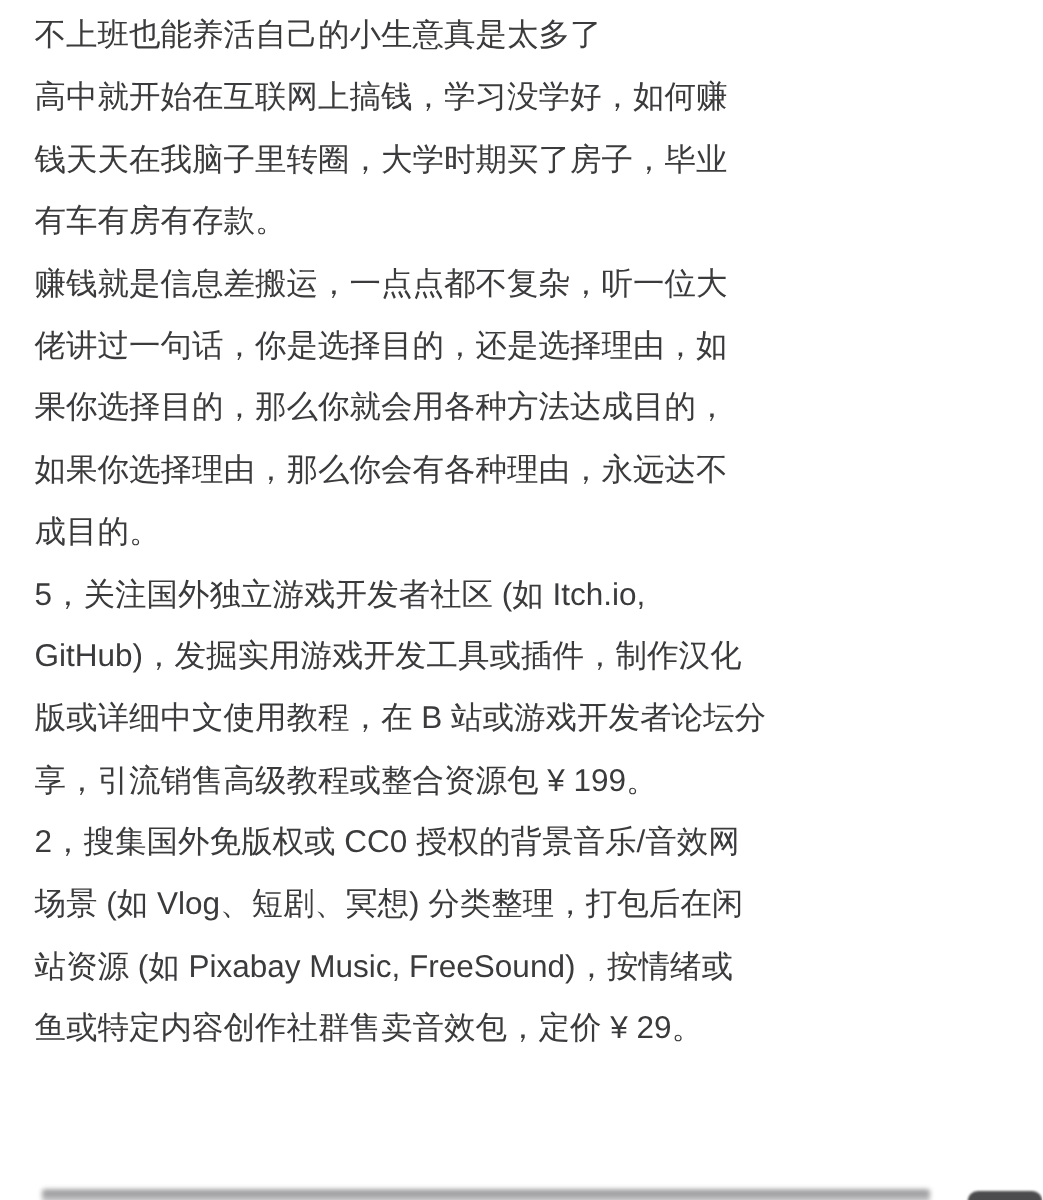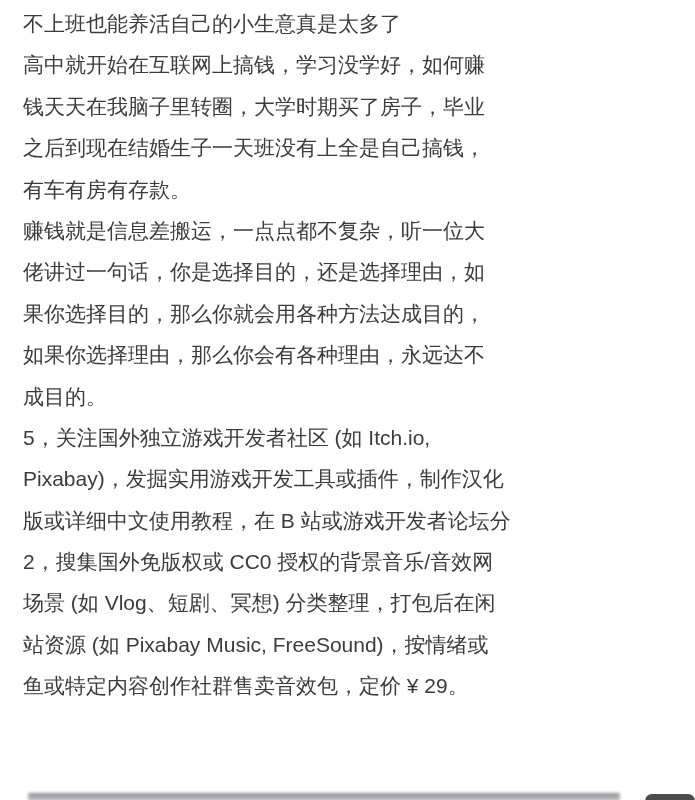--- a/index.html
+++ b/index.html
@@ -52,30 +52,30 @@
     filter: blur(0.6px);
   }
 </style>
 </head>
 <body>
 
 <div class="post-text">
     <div class="post-line">不上班也能养活自己的小生意真是太多了</div>
     <div class="post-line">高中就开始在互联网上搞钱，学习没学好，如何赚</div>
     <div class="post-line">钱天天在我脑子里转圈，大学时期买了房子，毕业</div>
-    <div class="post-line">之后到现在结婚生子一天班没有上全是自己搞钱，</div>
     <div class="post-line">有车有房有存款。</div>
     <div class="post-line">赚钱就是信息差搬运，一点点都不复杂，听一位大</div>
     <div class="post-line">佬讲过一句话，你是选择目的，还是选择理由，如</div>
     <div class="post-line">果你选择目的，那么你就会用各种方法达成目的，</div>
     <div class="post-line">如果你选择理由，那么你会有各种理由，永远达不</div>
     <div class="post-line">成目的。</div>
     <div class="post-line">5，关注国外独立游戏开发者社区 (如 Itch.io,</div>
-    <div class="post-line">Pixabay)，发掘实用游戏开发工具或插件，制作汉化</div>
+    <div class="post-line">GitHub)，发掘实用游戏开发工具或插件，制作汉化</div>
     <div class="post-line">版或详细中文使用教程，在 B 站或游戏开发者论坛分</div>
+    <div class="post-line">享，引流销售高级教程或整合资源包 ¥ 199。</div>
     <div class="post-line">2，搜集国外免版权或 CC0 授权的背景音乐/音效网</div>
     <div class="post-line">场景 (如 Vlog、短剧、冥想) 分类整理，打包后在闲</div>
     <div class="post-line">站资源 (如 Pixabay Music, FreeSound)，按情绪或</div>
     <div class="post-line">鱼或特定内容创作社群售卖音效包，定价 ¥ 29。</div>
   </div>
 
 <div class="cutoff-strip"></div>
 <div class="cutoff-corner"></div>
 
 </body></html>

